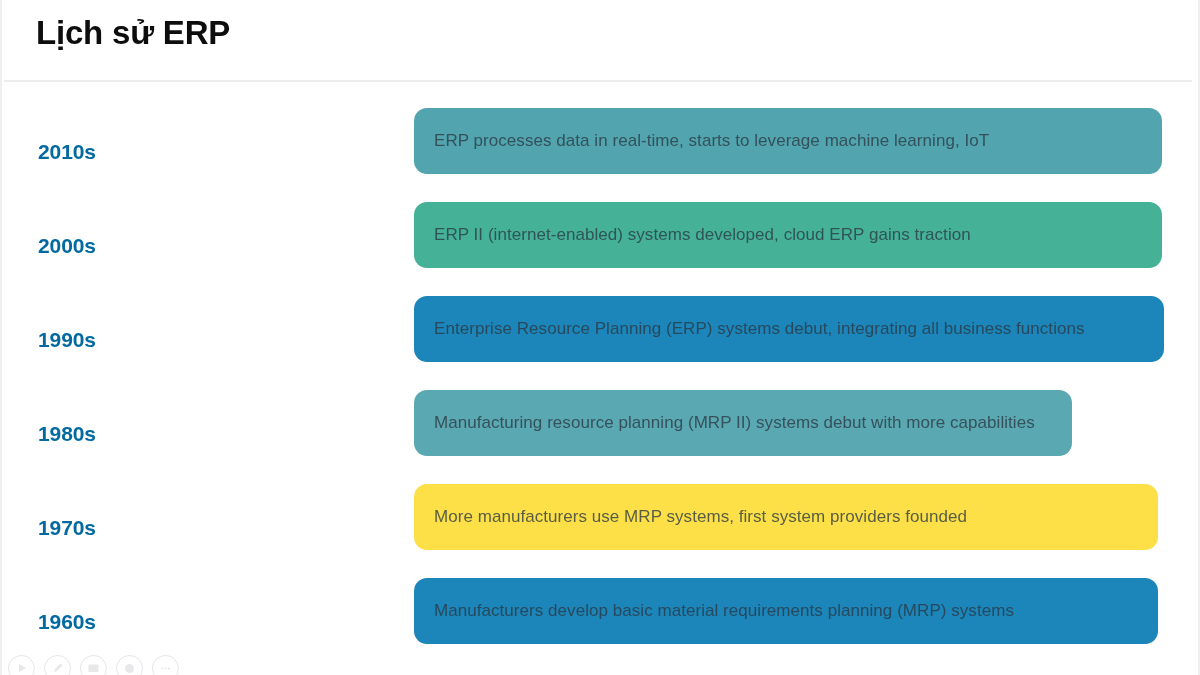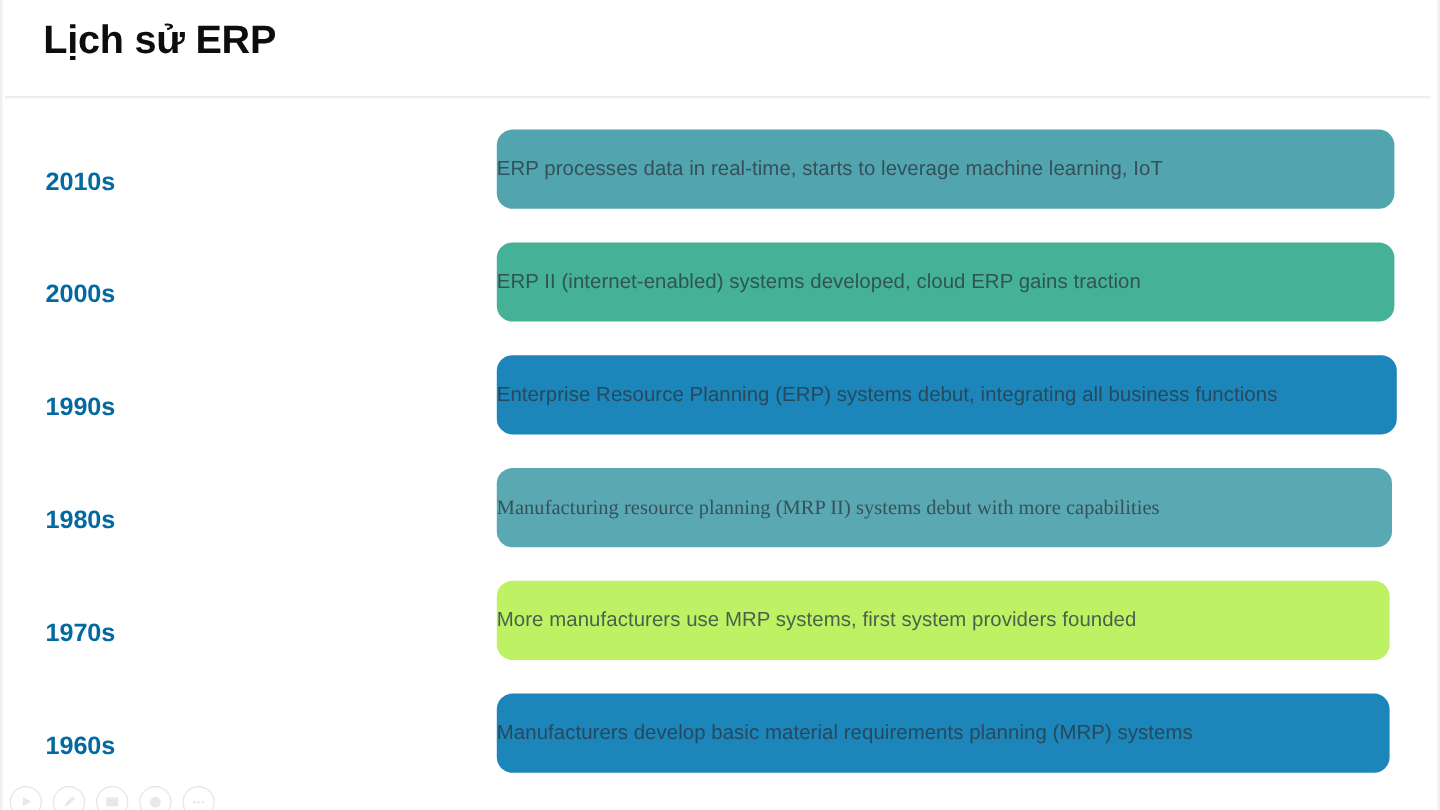--- a/index.html
+++ b/index.html
@@ -76,20 +76,21 @@
   }
 
   .row-bar {
     position: absolute;
     left: 412px;
     top: 0;
     height: 66px;
     border-radius: 13px;
     display: flex;
     align-items: center;
+    padding-left: 20px;
     padding-right: 14px;
     text-align: right;
   }
 
   .row-bar-text {
     font-size: 17px;
     font-weight: 400;
     color: rgba(42, 56, 68, 0.78);
     letter-spacing: 0.05px;
     white-space: nowrap;
@@ -151,28 +152,28 @@
 
     <div class="row" style="top:214px">
       <div class="row-label">1990s</div>
       <div class="row-bar" style="background: rgb(28, 133, 185); width: 750px;">
         <span class="row-bar-text">Enterprise Resource Planning (ERP) systems debut, integrating all business functions</span>
       </div>
     </div>
 
     <div class="row" style="top:308px">
       <div class="row-label">1980s</div>
-      <div class="row-bar" style="background: rgb(90, 168, 177); width: 746px; font-family: Liberation Serif, serif;">
+      <div class="row-bar" style="background: rgb(90, 168, 177); width: 658px;">
         <span class="row-bar-text">Manufacturing resource planning (MRP II) systems debut with more capabilities</span>
       </div>
     </div>
 
     <div class="row" style="top:402px">
       <div class="row-label">1970s</div>
-      <div class="row-bar" style="background: #bef264; width: 744px;">
+      <div class="row-bar" style="background: #fde047; width: 744px;">
         <span class="row-bar-text">More manufacturers use MRP systems, first system providers founded</span>
       </div>
     </div>
 
     <div class="row" style="top:496px">
       <div class="row-label">1960s</div>
       <div class="row-bar" style="background: rgb(28, 133, 185); width: 744px;">
         <span class="row-bar-text">Manufacturers develop basic material requirements planning (MRP) systems</span>
       </div>
     </div>

